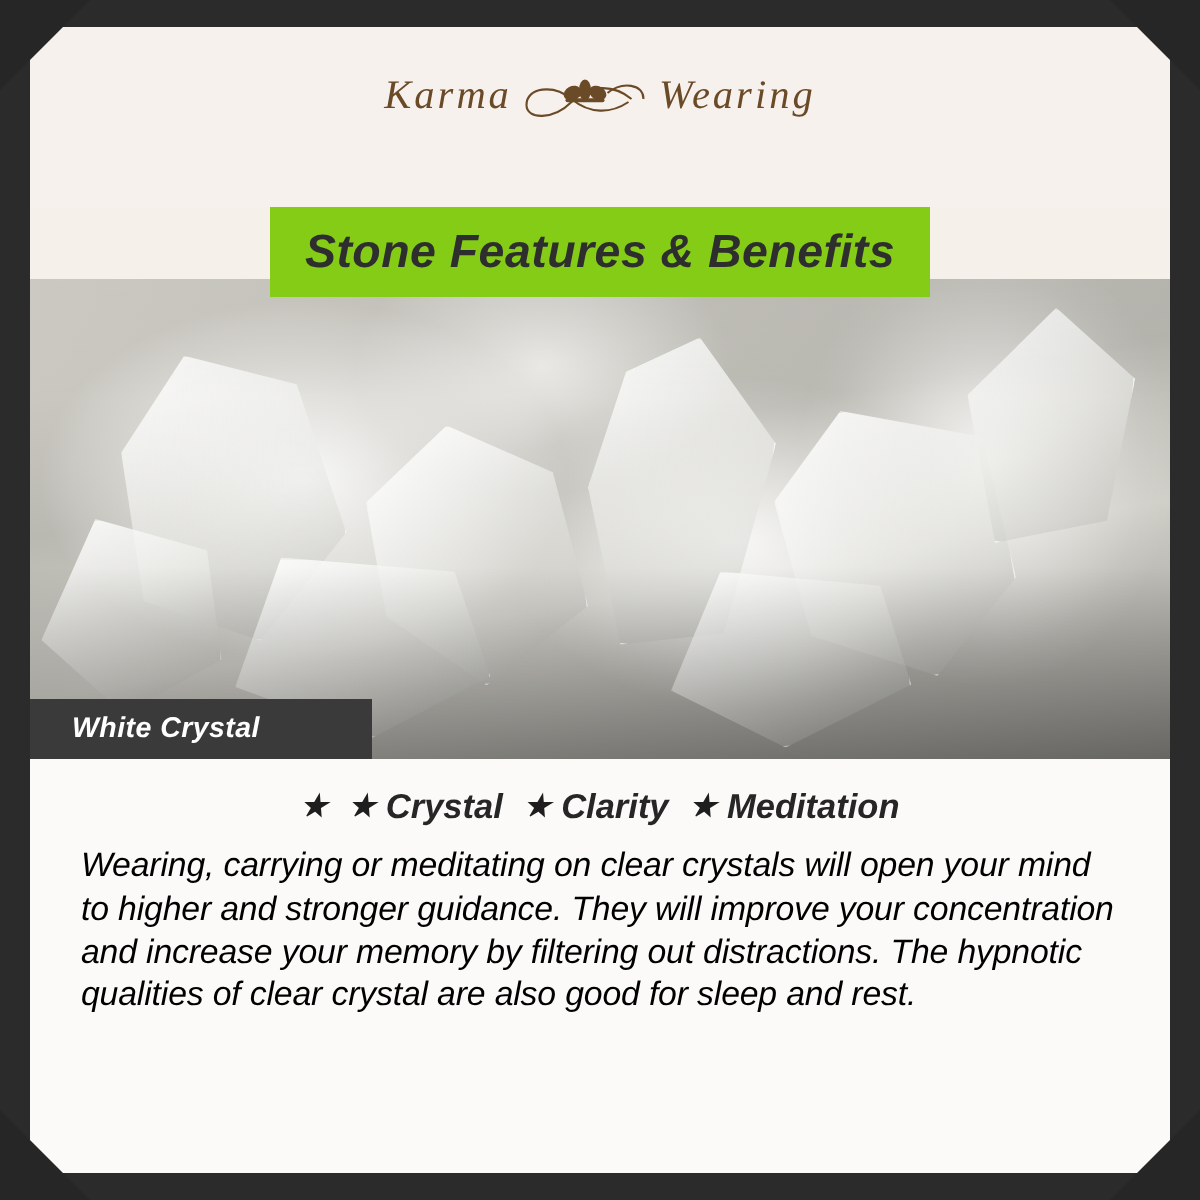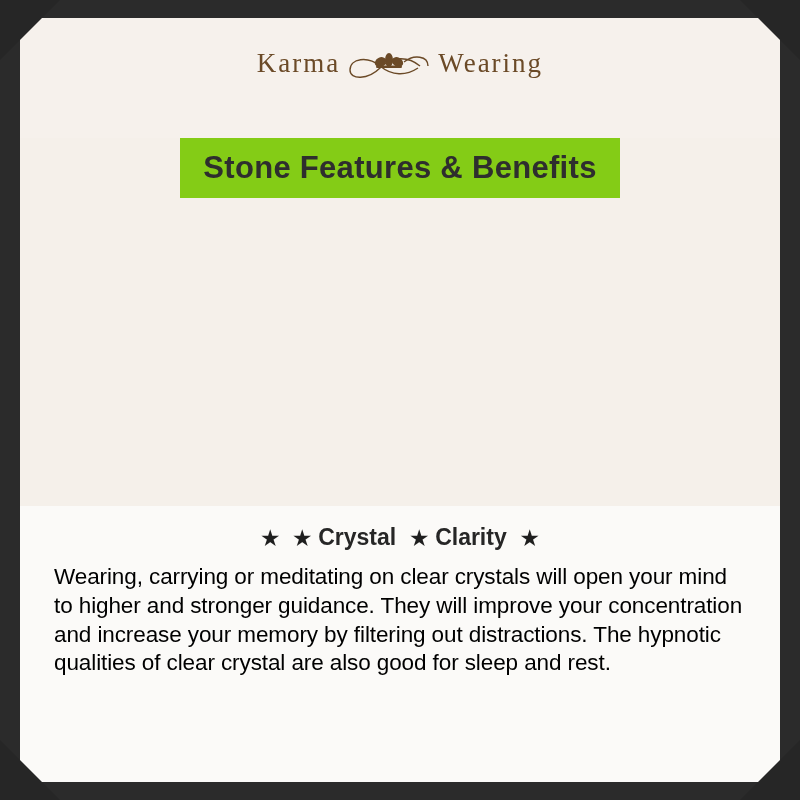--- a/index.html
+++ b/index.html
@@ -6,20 +6,21 @@
   html, body {
     width: 800px; height: 800px;
     font-family: "Liberation Sans", sans-serif;
     background: #2a2a2a;
     overflow: hidden;
   }
   .page {
     position: relative;
     width: 800px; height: 800px;
     background: #2b2b2b;
+    font-style: italic;
   }
 
   
   .corner {
     position: absolute;
     background: #262626;
     z-index: 5;
   }
   .corner-tl {
     top: 0; left: 0; width: 60px; height: 60px;
@@ -224,36 +225,50 @@
         </div>
       </div>
     </div>
 
     <div class="titlebar-wrap">
       <div class="titlebar">
         <span class="title-text">Stone Features &amp; Benefits</span>
       </div>
     </div>
 
+    <div class="photo">
+      <div class="photo-bg"></div>
+      <div class="shard s1"></div>
+      <div class="shard s2"></div>
+      <div class="shard s3"></div>
+      <div class="shard s4"></div>
+      <div class="shard s5"></div>
+      <div class="shard s6"></div>
+      <div class="shard s7"></div>
+      <div class="shard s8"></div>
+      <div class="photo-shade"></div>
+      <div class="photo-caption">White Crystal</div>
+    </div>
 
     <div class="body">
       <div class="benefits">
         <span class="benefit">
           <span class="star">★</span>
         </span>
         <span class="benefit">
           <span class="star">★</span>
           <span>Crystal</span>
         </span>
         <span class="benefit">
           <span class="star">★</span>
           <span>Clarity</span>
         </span>
         <span class="benefit">
           <span class="star">★</span>
+          <span>Meditation</span>
         </span>
       </div>
 
       <p class="paragraph">Wearing, carrying or meditating on clear crystals will open your mind to higher and stronger guidance. They will improve your concentration and increase your memory by filtering out distractions. The hypnotic qualities of clear crystal are also good for sleep and rest.</p>
     </div>
 
   </div>
 </div>
 
 </body></html>

